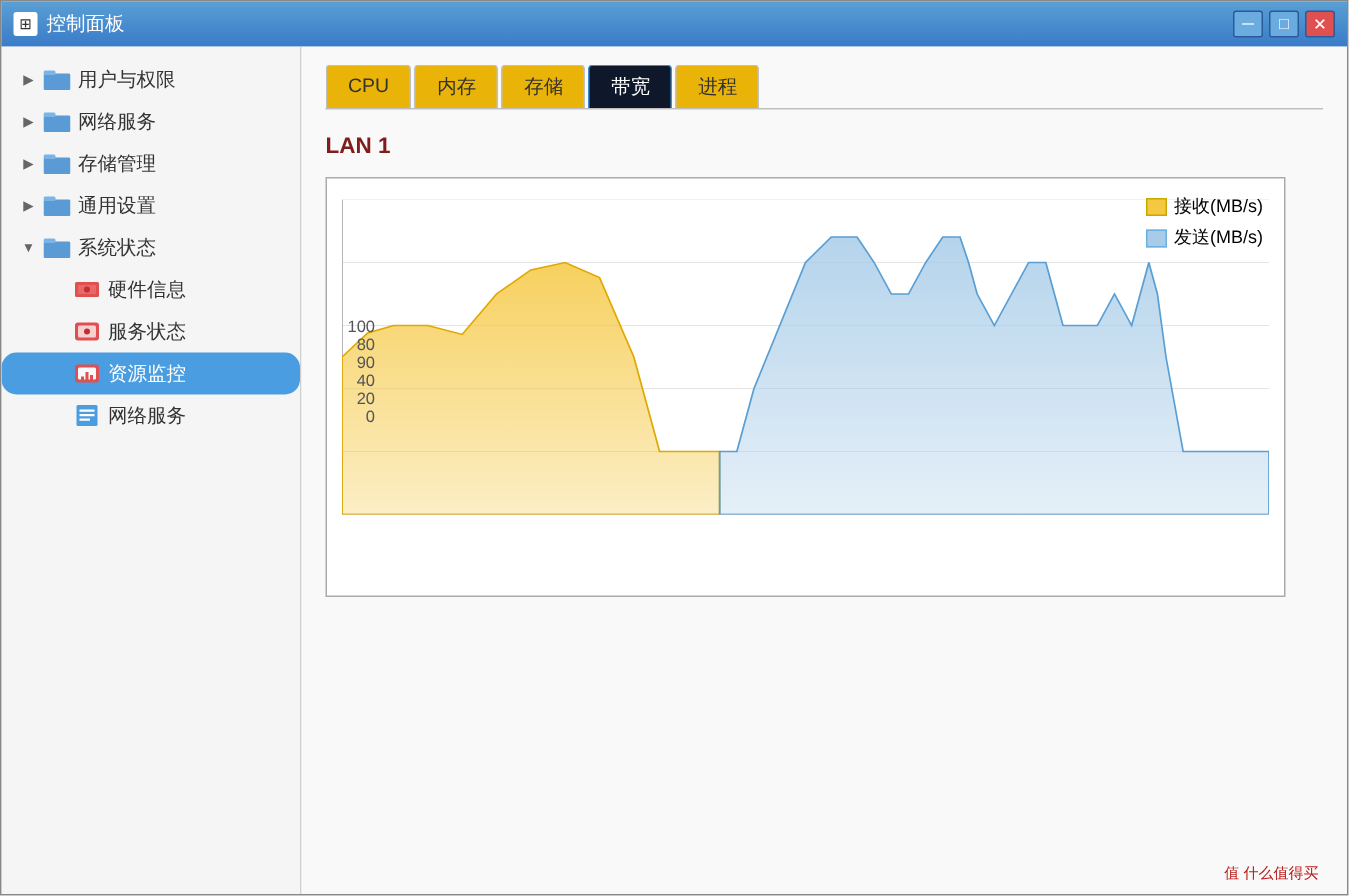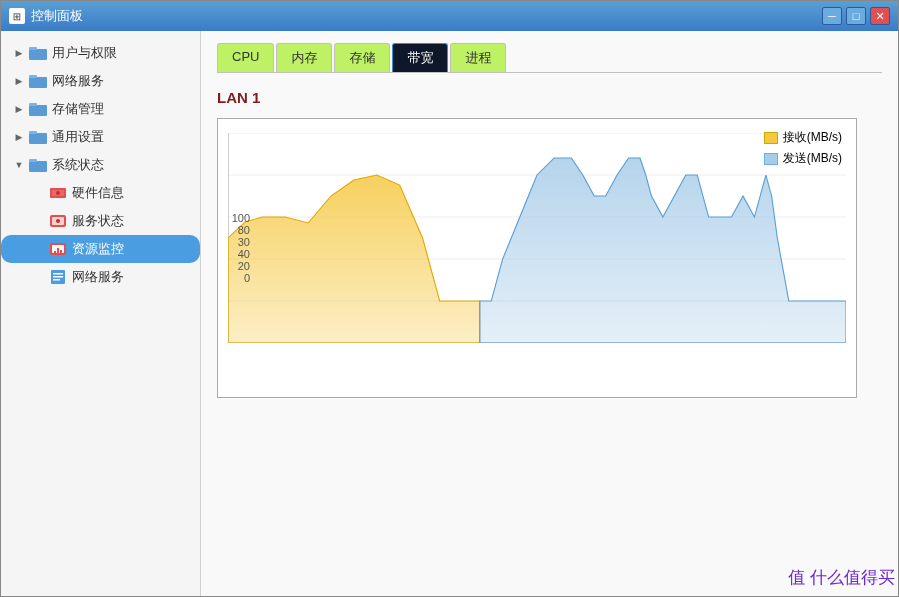--- a/index.html
+++ b/index.html
@@ -126,21 +126,21 @@
 
     .tabs {
       display: flex;
       border-bottom: 1px solid #c0c0c0;
       margin-bottom: 16px;
     }
     .tab {
       padding: 5px 14px;
       border: 1px solid #c0c0c0;
       border-bottom: none;
-      background: #bef264;
+      background: #eab308;
       cursor: pointer;
       font-size: 13px;
       color: #333;
       margin-right: 2px;
       border-radius: 3px 3px 0 0;
     }
     .tab.active {
       background: #0f172a;
       color: white;
       border-color: #3a8dd0;
@@ -198,23 +198,23 @@
     }
 
     svg.chart-svg {
       width: 100%;
       height: 220px;
     }
 
     .watermark {
       position: absolute;
       bottom: 8px;
-      right: 4px;
-      color: #6d28d9;
-      font-size: 17px;
+      right: 20px;
+      color: #b91c1c;
+      font-size: 10px;
     }
   </style>
 </head>
 <body>
 
 <div class="window">
 
   <div class="titlebar">
     <div class="titlebar-icon">⊞</div>
     <span class="titlebar-title">控制面板</span>
@@ -342,21 +342,21 @@
             <div class="legend-color" style="background:#a8cce8; border:1px solid #6ab0e0;"></div>
             <span>发送(MB/s)</span>
           </div>
         </div>
 
         <div style="display:flex; height:230px; margin-top:4px;">
 
           <div class="y-axis">
             <span>100</span>
             <span>80</span>
-            <span>30</span>
+            <span>90</span>
             <span>40</span>
             <span>20</span>
             <span>0</span>
           </div>
 
           <svg class="chart-svg" viewBox="0 0 540 210" preserveAspectRatio="none" style="flex:1; height:210px;">
 
             <line x1="0" y1="0" x2="540" y2="0" stroke="#ddd" stroke-width="0.5"></line>
             <line x1="0" y1="42" x2="540" y2="42" stroke="#ddd" stroke-width="0.5"></line>
             <line x1="0" y1="84" x2="540" y2="84" stroke="#ddd" stroke-width="0.5"></line>

